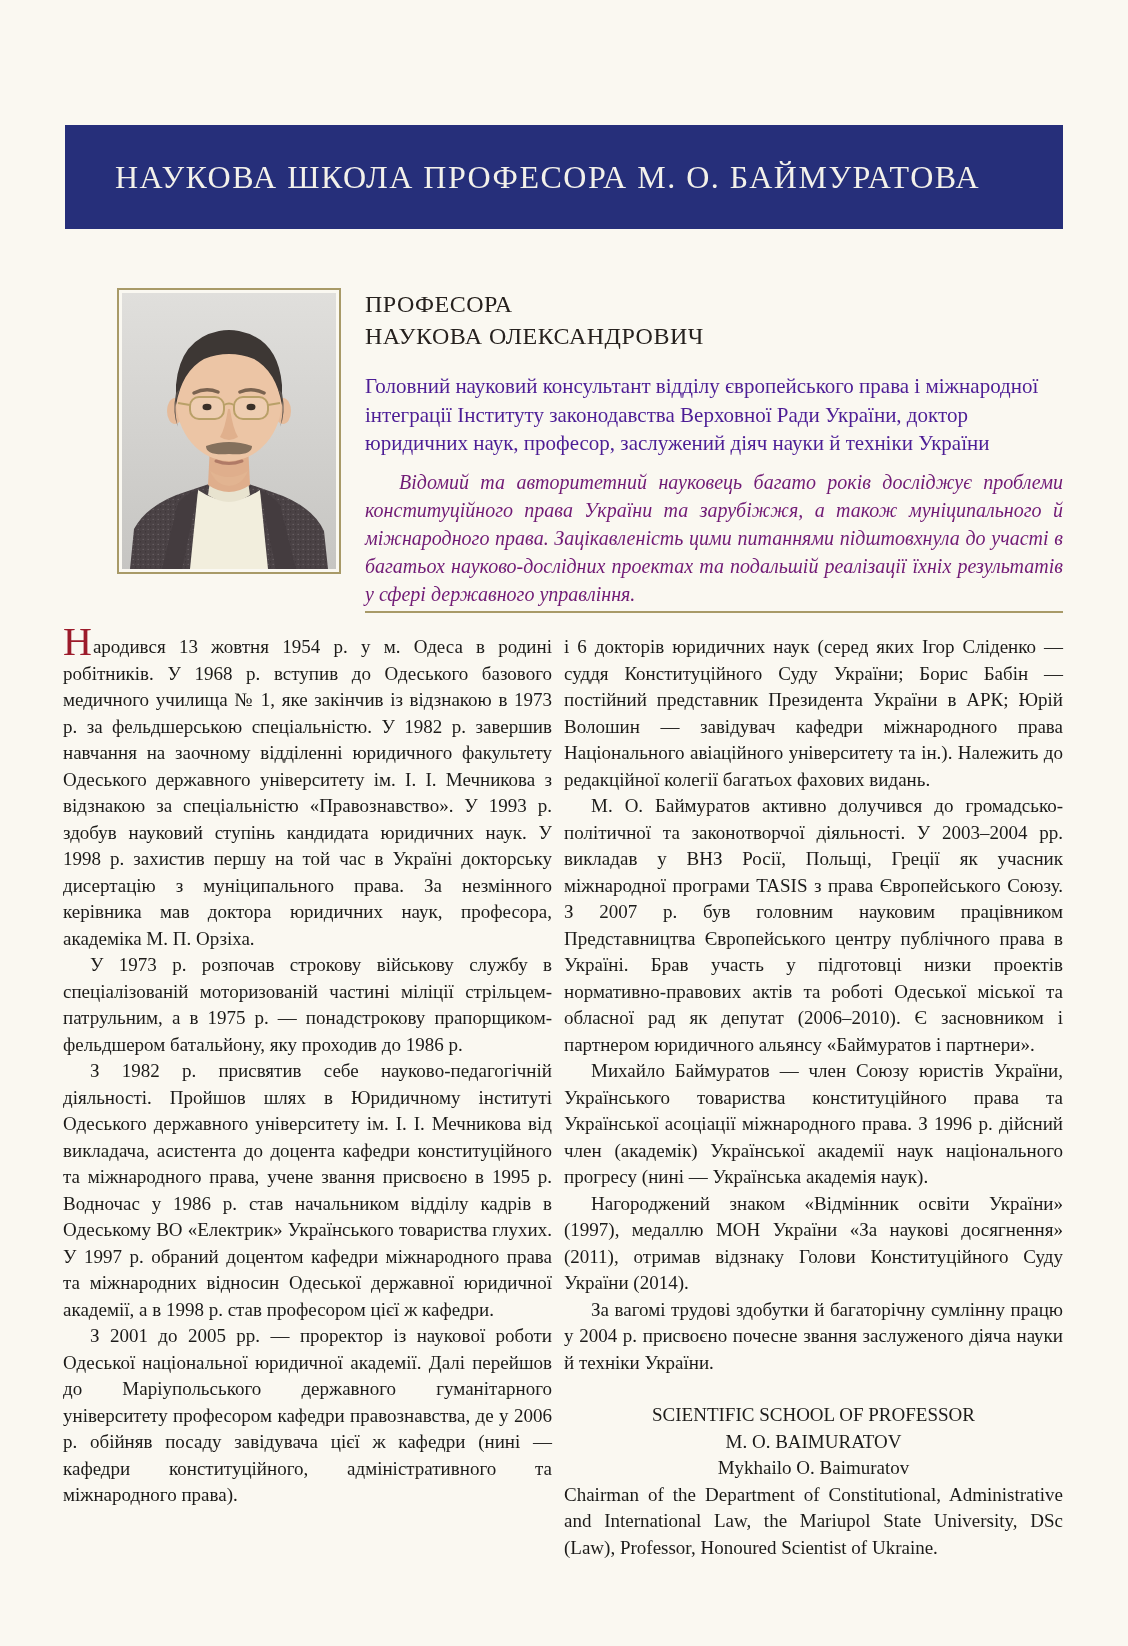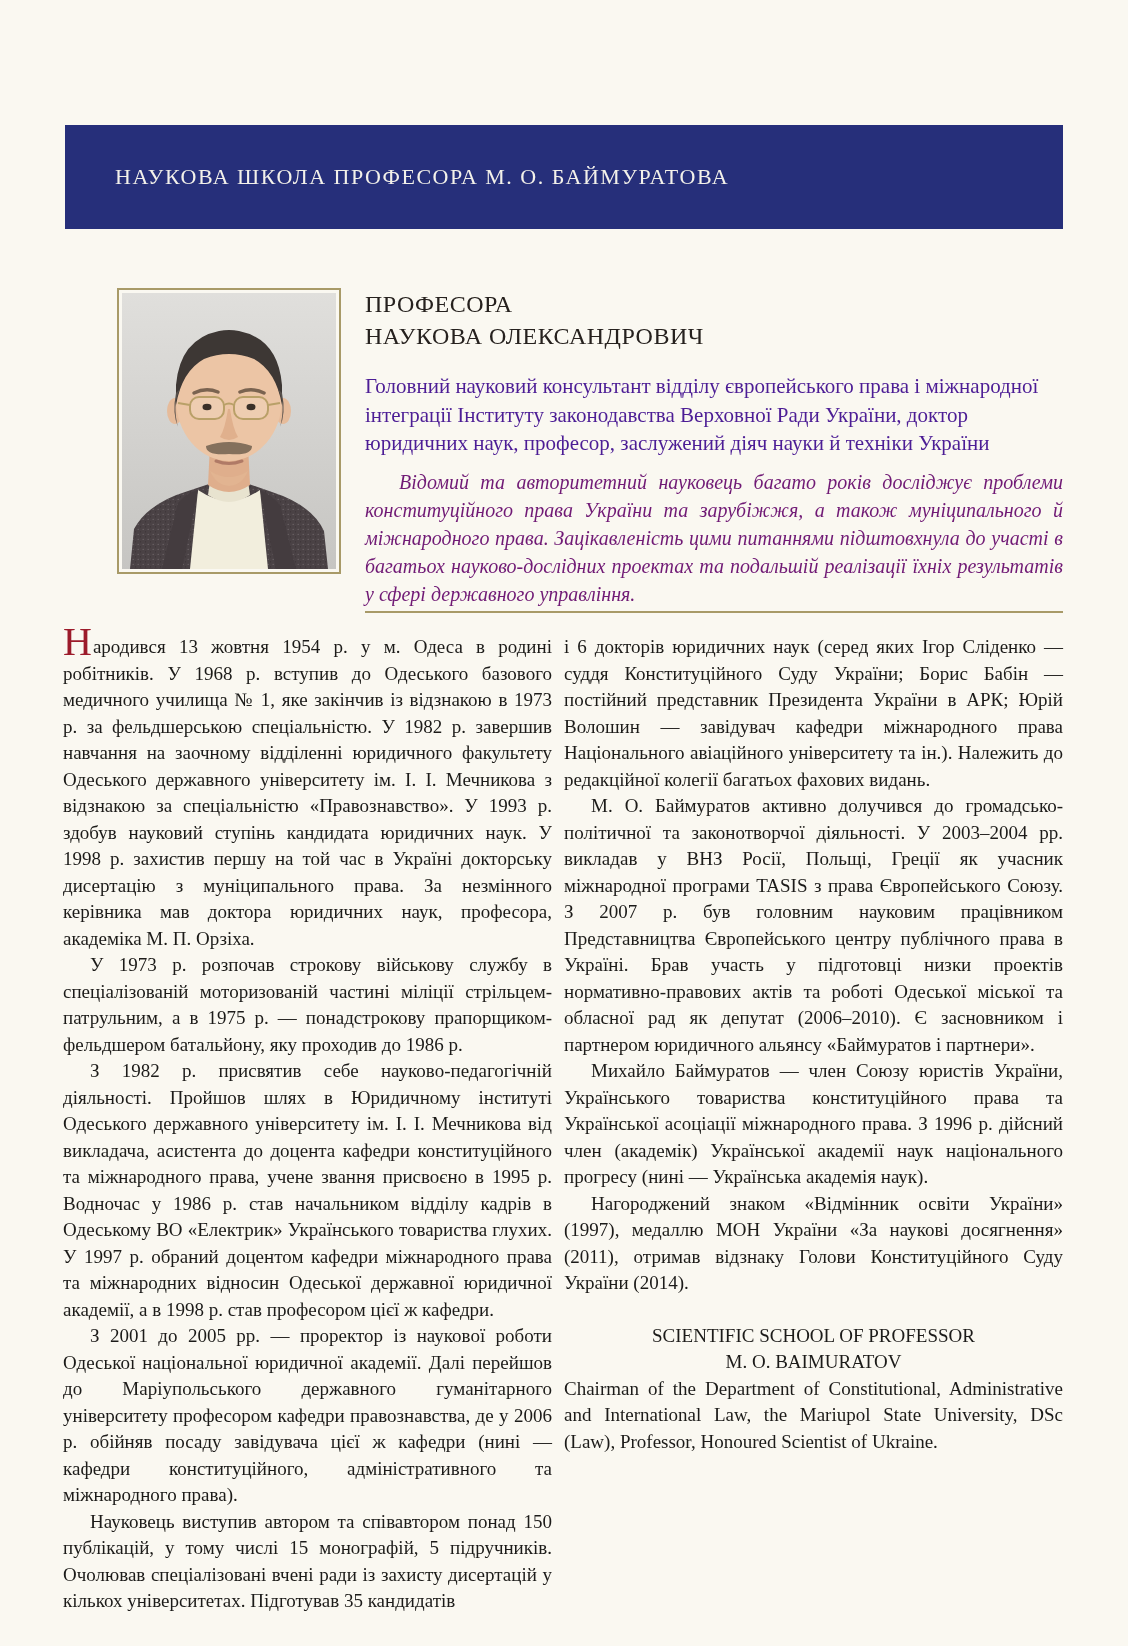--- a/index.html
+++ b/index.html
@@ -13,21 +13,21 @@
   .page{position:relative;width:1128px;height:1646px;overflow:hidden;}
 
   
   .banner{
     position:absolute;left:65px;top:125px;width:998px;height:104px;
     background:#262f7a;
     display:flex;align-items:center;
   }
   .banner h1{
     margin:0;padding-left:50px;
-    font-size:22px;font-weight:normal;
+    font-size:32px;font-weight:normal;
     letter-spacing:1.5px;
     color:#f3f1ea;
   }
 
   
   .portrait{
     position:absolute;left:117px;top:288px;margin:0;
     width:214px;height:276px;
     border:2px solid #a89a68;
     padding:3px;background:#faf8f1;
@@ -151,28 +151,29 @@
   <div class="lead">Відомий та авторитетний науковець багато років досліджує проблеми конституційного права України та зарубіжжя, а також муніципального й міжнародного права. Зацікавленість цими питаннями підштовхнула до участі в багатьох науково-дослідних проектах та подальшій реалізації їхніх результатів у сфері державного управління.</div>
 
   <div class="divider"></div>
 
   <main class="columns">
     <div class="col col-left">
       <p class="noindent"><span class="dropcap">Н</span><span>ародився 13 жовтня 1954 р. у м. Одеса в родині робітників. У 1968 р. вступив до Одеського базового медичного училища № 1, яке закінчив із відзнакою в 1973 р. за фельдшерською спеціальністю. У 1982 р. завершив навчання на заочному відділенні юридичного факультету Одеського державного університету ім. І. І. Мечникова з відзнакою за спеціальністю «Правознавство». У 1993 р. здобув науковий ступінь кандидата юридичних наук. У 1998 р. захистив першу на той час в Україні докторську дисертацію з муніципального права. За незмінного керівника мав доктора юридичних наук, професора, академіка М. П. Орзіха.</span></p>
       <p>У 1973 р. розпочав строкову військову службу в спеціалізованій моторизованій частині міліції стрільцем-патрульним, а в 1975 р. — понадстрокову прапорщиком-фельдшером батальйону, яку проходив до 1986 р.</p>
       <p>З 1982 р. присвятив себе науково-педагогічній діяльності. Пройшов шлях в Юридичному інституті Одеського державного університету ім. І. І. Мечникова від викладача, асистента до доцента кафедри конституційного та міжнародного права, учене звання присвоєно в 1995 р. Водночас у 1986 р. став начальником відділу кадрів в Одеському ВО «Електрик» Українського товариства глухих. У 1997 р. обраний доцентом кафедри міжнародного права та міжнародних відносин Одеської державної юридичної академії, а в 1998 р. став професором цієї ж кафедри.</p>
       <p>З 2001 до 2005 рр. — проректор із наукової роботи Одеської національної юридичної академії. Далі перейшов до Маріупольського державного гуманітарного університету професором кафедри правознавства, де у 2006 р. обійняв посаду завідувача цієї ж кафедри (нині — кафедри конституційного, адміністративного та міжнародного права).</p>
-      <p>Науковець виступив автором та співавтором понад 150 публікацій, у тому числі 15 монографій, 5 підручників. Очолював спеціалізовані вчені ради із захисту дисертацій у кількох університетах. Підготував 35 кандидатів</p>
     </div>
     <div class="col col-right">
       <p class="noindent">і 6 докторів юридичних наук (серед яких Ігор Сліденко — суддя Конституційного Суду України; Борис Бабін — постійний представник Президента України в АРК; Юрій Волошин — завідувач кафедри міжнародного права Національного авіаційного університету та ін.). Належить до редакційної колегії багатьох фахових видань.</p>
       <p>М. О. Баймуратов активно долучився до громадсько-політичної та законотворчої діяльності. У 2003–2004 рр. викладав у ВНЗ Росії, Польщі, Греції як учасник міжнародної програми TASIS з права Європейського Союзу. З 2007 р. був головним науковим працівником Представництва Європейського центру публічного права в Україні. Брав участь у підготовці низки проектів нормативно-правових актів та роботі Одеської міської та обласної рад як депутат (2006–2010). Є засновником і партнером юридичного альянсу «Баймуратов і партнери».</p>
       <p>Михайло Баймуратов — член Союзу юристів України, Українського товариства конституційного права та Української асоціації міжнародного права. З 1996 р. дійсний член (академік) Української академії наук національного прогресу (нині — Українська академія наук).</p>
       <p>Нагороджений знаком «Відмінник освіти України» (1997), медаллю МОН України «За наукові досягнення» (2011), отримав відзнаку Голови Конституційного Суду України (2014).</p>
+      <p>За вагомі трудові здобутки й багаторічну сумлінну працю у 2004 р. присвоєно почесне звання заслуженого діяча науки й техніки України.</p>
       <div class="english">
         <p>SCIENTIFIC SCHOOL OF PROFESSOR</p>
         <p>M. O. BAIMURATOV</p>
+        <p>Mykhailo O. Baimuratov</p>
         <p class="just">Chairman of the Department of Constitutional, Administrative and International Law, the Mariupol State University, DSc (Law), Professor, Honoured Scientist of Ukraine.</p>
       </div>
     </div>
   </main>
 
 </div>
 
 </body></html>

